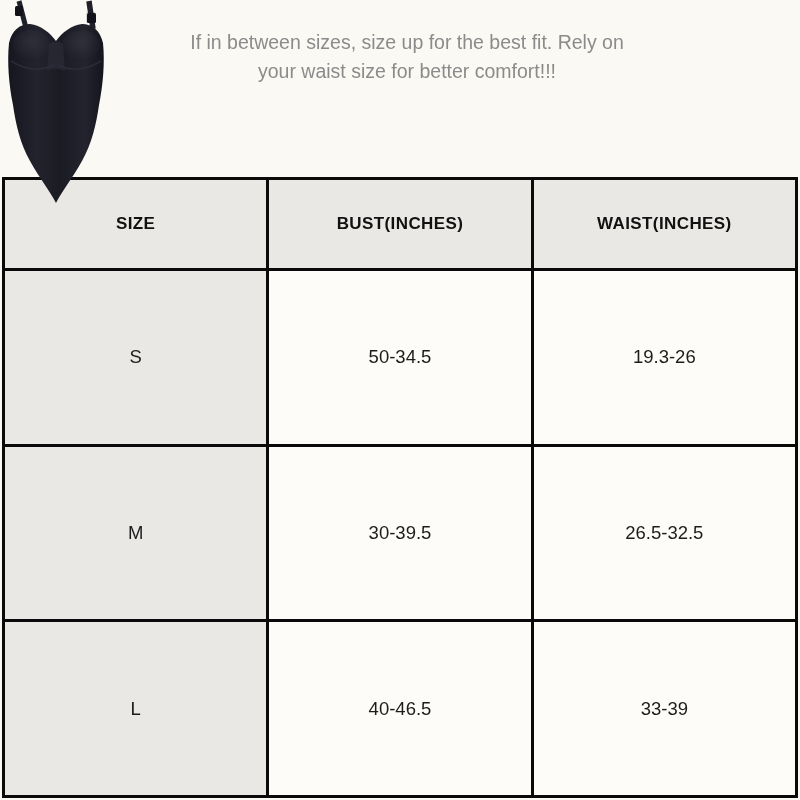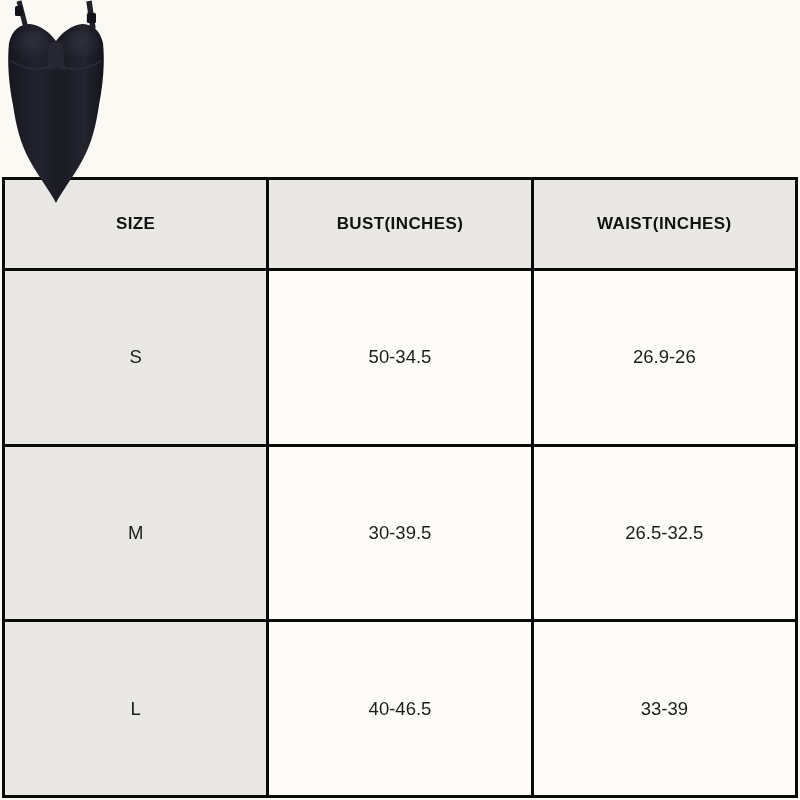--- a/index.html
+++ b/index.html
@@ -131,42 +131,43 @@
 
     <ellipse cx="31" cy="44" rx="19" ry="15" fill="url(#cupHi)"></ellipse>
     <ellipse cx="81" cy="44" rx="19" ry="15" fill="url(#cupHi)"></ellipse>
 
     <path d="M 11 60 Q 33 74 54 64" stroke="#2e2e3a" stroke-width="1.5" fill="none" opacity="0.9"></path>
     <path d="M 58 64 Q 79 74 101 60" stroke="#2e2e3a" stroke-width="1.5" fill="none" opacity="0.9"></path>
   </svg>
 
   <div class="header-block">
     <p class="subtitle">
-      <br>
+      <span>If in between sizes, size up for the best fit. Rely on</span><br>
+      <span>your waist size for better comfort!!!</span>
     </p>
   </div>
 
   <table class="size-chart">
     <colgroup>
         <col>
         <col>
         <col>
       </colgroup>
     <thead>
       <tr>
         <th>SIZE</th>
         <th>BUST(INCHES)</th>
         <th>WAIST(INCHES)</th>
       </tr>
     </thead>
     <tbody>
       <tr>
         <td class="size-col">S</td>
         <td>50-34.5</td>
-        <td>26.9-26</td>
+        <td>19.3-26</td>
       </tr>
       <tr>
         <td class="size-col">M</td>
         <td>30-39.5</td>
         <td>26.5-32.5</td>
       </tr>
       <tr>
         <td class="size-col">L</td>
         <td>40-46.5</td>
         <td>33-39</td>

